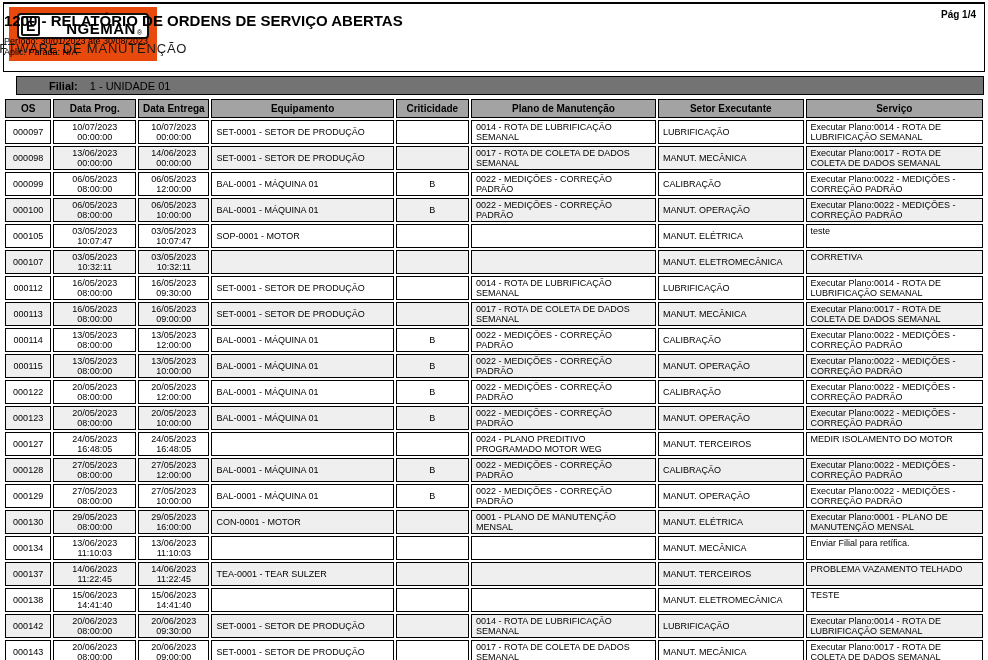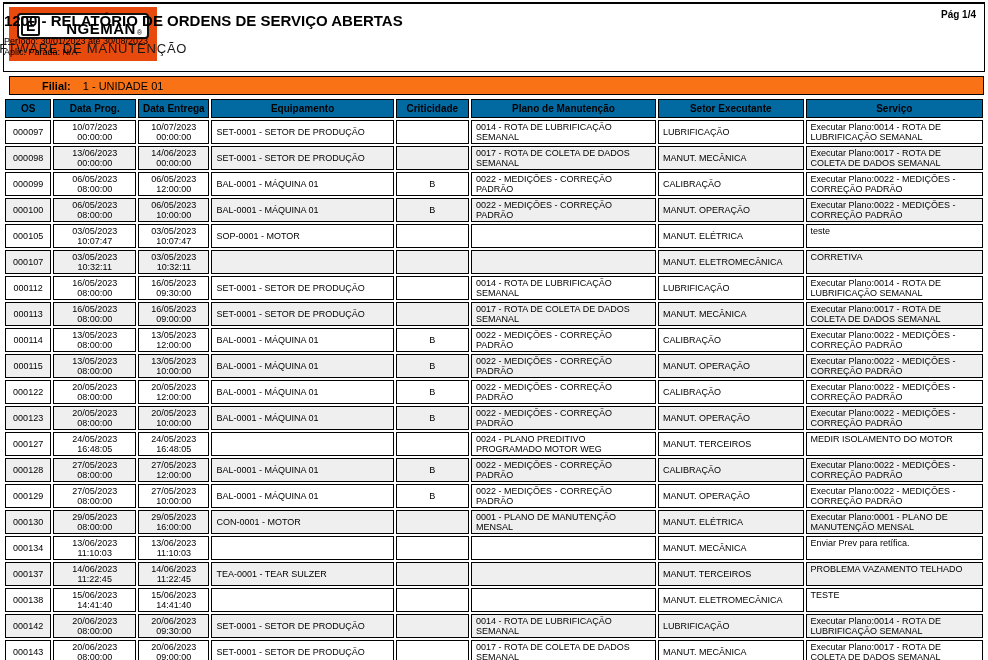--- a/index.html
+++ b/index.html
@@ -43,41 +43,41 @@
     white-space: nowrap;
   }
   .header-center { position: absolute; left: 0; right: 0; top: 8px; text-align: left; }
   .report-title { font-size: 15px; font-weight: bold; }
   .report-subs { margin-top: 7px; }
   .report-sub { font-size: 9px; line-height: 11px; }
   .page-number { position: absolute; right: 8px; top: 5px; font-size: 10px; font-weight: bold; }
 
   
   .filial-bar {
-    margin: 4px 1px 3px 6px;
+    margin: 4px 1px 3px 13px;
     height: 19px;
-    background: #f97316;
+    background: #737373;
     border: 1px solid #000;
     display: flex; align-items: center;
     padding-left: 32px;
     font-size: 11px;
   }
   .filial-label { font-weight: bold; }
   .filial-value { margin-left: 12px; text-align: right; }
 
   
   table.os-table {
     width: 100%;
     border-collapse: separate;
     border-spacing: 2px 2px;
     table-layout: fixed;
     margin-top: -1px;
   }
   .os-table th {
-    background: #0369a1;
+    background: #a3a3a3;
     border: 1px solid #000;
     font-size: 10px; font-weight: bold;
     height: 19px;
     text-align: center;
     padding: 1px 2px;
     overflow: hidden;
   }
   .os-table td {
     border: 1px solid #000;
     background: #fff;
@@ -342,21 +342,21 @@
         <tr>
           <td>000134</td>
           <td class="td-date">13/06/2023
 11:10:03</td>
           <td class="td-date">13/06/2023
 11:10:03</td>
           <td class="td-left"></td>
           <td></td>
           <td class="td-left td-top"></td>
           <td class="td-left">MANUT. MECÂNICA</td>
-          <td class="td-left td-top">Enviar Prev para retífica.</td>
+          <td class="td-left td-top">Enviar Filial para retífica.</td>
         </tr>
         <tr>
           <td>000137</td>
           <td class="td-date">14/06/2023
 11:22:45</td>
           <td class="td-date">14/06/2023
 11:22:45</td>
           <td class="td-left">TEA-0001 - TEAR SULZER</td>
           <td></td>
           <td class="td-left td-top"></td>

